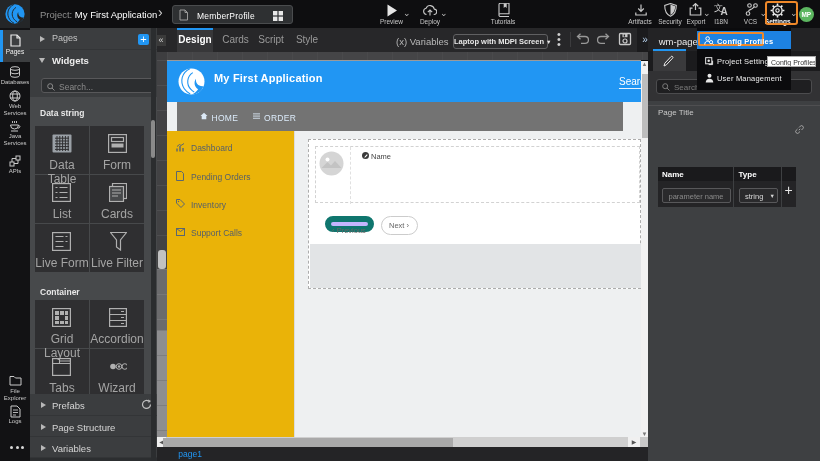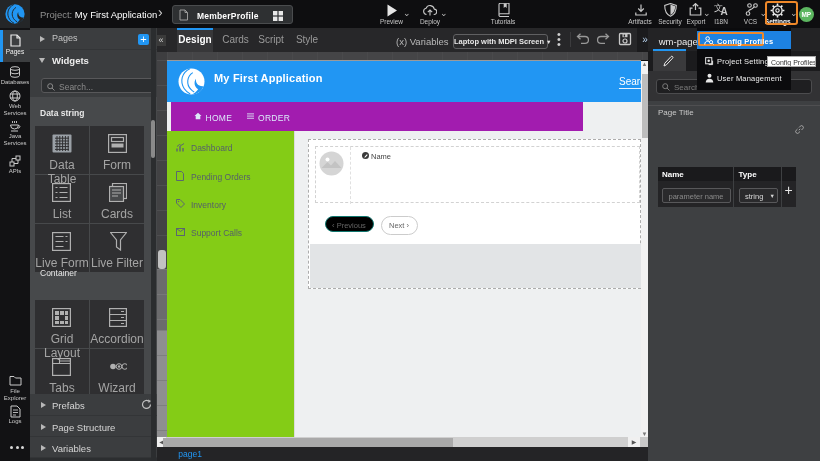--- a/index.html
+++ b/index.html
@@ -15,22 +15,22 @@
 .railitem{position:absolute;left:0;width:30px;color:#c9c9c9;text-align:center;font-size:6px;line-height:6.5px}
 
 #lpanel{position:absolute;left:30px;top:28px;width:127px;height:433px;background:#3b3d3f}
 .tilewrap{background:#47494b}
 .tile{background:#2f2f31;color:#a4a4a4;font-size:12px;text-align:center;position:absolute}
 
 #ruler{position:absolute;left:157px;top:52px;width:10px;height:385px;background:#454545}
 
 #canvas{position:absolute;left:167px;top:60px;width:474px;height:377px;background:#eef0f1;border-top:1px solid #9a9a9a}
 #apphead{position:absolute;left:0;top:0;width:474px;height:40.5px;background:#2196f3}
-#appnav{position:absolute;left:4px;top:40.5px;width:412px;height:29.5px;background:#a21caf}
-#leftnav{position:absolute;left:0;top:70px;width:128px;height:307px;background:#84cc16;border-right:1px solid #dcdcdc}
+#appnav{position:absolute;left:10px;top:40.5px;width:446px;height:29.5px;background:#737373}
+#leftnav{position:absolute;left:0;top:70px;width:128px;height:307px;background:#eab308;border-right:1px solid #dcdcdc}
 .lnav{position:absolute;left:24px;font-size:8.5px;color:#56606a;white-space:nowrap}
 
 #vsb{position:absolute;left:474px;top:0;width:7px;height:377px;background:#f2f2f2}
 
 #rpanel{position:absolute;left:648px;top:28px;width:172px;height:433px;background:#3e4042}
 
 #statusbar{position:absolute;left:157px;top:447px;width:491px;height:14px;background:#242426}
 
 #dropdown{position:absolute;left:697px;top:28px;width:94px;height:62px;background:#0b0b0d;z-index:30}
 </style></head>
@@ -45,21 +45,21 @@
         <path d="M14.8 4.6 C8.9 8.3 8.0 16.2 12.9 21.4 C13.8 22.4 15.1 23.4 16.2 23.9" fill="none" stroke="#242628" stroke-width="1.3"></path>
       </svg>
     </div>
     <div class="abs" style="left:40px;top:8.5px;font-size:9.5px;color:#8f8f8f">Project: <span style="color:#fff">My First Application</span></div>
     <div class="abs" style="left:158px;top:4px;font-size:14px;color:#cfcfcf">›</div>
     <div class="abs" style="left:172px;top:5px;width:121px;height:19px;background:#2e3032;border:1px solid #4a4c4e;border-radius:3px">
       <svg class="abs" style="left:5px;top:3px" width="11" height="12" viewBox="0 0 11 12">
           <path d="M2 1 h5 l2.5 2.5 V11 H2 Z" fill="none" stroke="#9a9a9a" stroke-width="1"></path>
           <path d="M7 1 v2.5 h2.5" fill="none" stroke="#9a9a9a" stroke-width="1"></path>
         </svg>
-      <div class="abs" style="left:24px;top:4.5px;font-size:8.5px;font-weight:bold;color:#fff;letter-spacing:0.2px">MemberProfile</div>
+      <div class="abs" style="left:24px;top:4.5px;font-size:8.5px;font-weight:normal;color:#fff;letter-spacing:0.2px">MemberProfile</div>
       <svg class="abs" style="left:100px;top:4.5px" width="10" height="10" viewBox="0 0 10 10">
           <rect x="0" y="0" width="4.4" height="4.4" fill="#e8e8e8"></rect>
           <rect x="5.6" y="0" width="4.4" height="4.4" fill="#e8e8e8"></rect>
           <rect x="0" y="5.6" width="4.4" height="4.4" fill="#e8e8e8"></rect>
           <rect x="5.6" y="5.6" width="4.4" height="4.4" fill="#e8e8e8"></rect>
         </svg>
     </div>
     <svg class="abs" style="left:386px;top:4px" width="12" height="13" viewBox="0 0 12 13">
         <path d="M1.5 0.5 L11 6.5 L1.5 12.5 Z" fill="#e6e6e6"></path>
       </svg>
@@ -202,21 +202,21 @@
       <div class="abs" style="left:17px;top:2.5px;font-size:8.5px;color:#8a8a8a">Search...</div>
     </div>
     <div class="abs tilewrap" style="left:0;top:69px;width:127px;height:297px">
       <div class="abs" style="left:10px;top:11px;font-size:8.5px;font-weight:bold;color:#e8e8e8">Data string</div>
       <div class="tile" style="left:5px;top:28.7px;width:54px;height:48px"></div>
       <div class="tile" style="left:60px;top:28.7px;width:54px;height:48px"></div>
       <div class="tile" style="left:5px;top:77.8px;width:54px;height:48px"></div>
       <div class="tile" style="left:60px;top:77.8px;width:54px;height:48px"></div>
       <div class="tile" style="left:5px;top:126.9px;width:54px;height:48px"></div>
       <div class="tile" style="left:60px;top:126.9px;width:54px;height:48px"></div>
-      <div class="abs" style="left:10px;top:171px;font-size:8.5px;font-weight:normal;color:#e8e8e8">Container</div>
+      <div class="abs" style="left:10px;top:190px;font-size:8.5px;font-weight:bold;color:#e8e8e8">Container</div>
       <div class="tile" style="left:5px;top:202.8px;width:54px;height:48px"></div>
       <div class="tile" style="left:60px;top:202.8px;width:54px;height:48px"></div>
       <div class="tile" style="left:5px;top:252px;width:54px;height:45px"></div>
       <div class="tile" style="left:60px;top:252px;width:54px;height:45px"></div>
 
       <svg class="abs" style="left:22px;top:37px" width="20" height="19" viewBox="0 0 20 19">
           <rect x="0.5" y="0.5" width="19" height="18" fill="#9aa0a6" rx="1"></rect>
           <g fill="#2f2f31"></g>
         <g stroke="#2f2f31" stroke-width="1">
             <path d="M3 4.2 H17 M3 7 H17 M3 9.8 H17 M3 12.6 H17 M3 15.4 H17"></path>
@@ -366,21 +366,21 @@
           <circle cx="12.5" cy="12.5" r="12" fill="#d5d5d5"></circle>
           <circle cx="8.5" cy="8.5" r="2" fill="#fff"></circle>
           <path d="M2.5 17 L8.5 11 L12 14.5 L16 10 L22.5 17 Z" fill="#c3c3c3"></path>
         </svg>
         <div class="abs" style="left:46.5px;top:5px;width:7px;height:7px;border-radius:50%;background:#3a3a3a"></div>
         <svg class="abs" style="left:48px;top:6.5px" width="4" height="4" viewBox="0 0 4 4">
             <path d="M0.3 3.7 L0.8 2.4 L2.9 0.3 L3.7 1.1 L1.6 3.2 Z" fill="#fff"></path>
           </svg>
         <div class="abs" style="left:55.5px;top:5px;font-size:7.5px;color:#444">Name</div>
       </div>
-      <div class="abs" style="left:16px;top:76px;width:49px;height:16px;border:1px solid #0f766e;border-radius:10px;background:#000000;color:#666;font-size:7.5px;text-align:center;line-height:17px">‹ Previous</div>
+      <div class="abs" style="left:16px;top:76px;width:49px;height:16px;border:6px solid #0f766e;border-radius:10px;background:#c4b5fd;color:#666;font-size:7.5px;text-align:center;line-height:17px">‹ Previous</div>
       <div class="abs" style="left:72px;top:76px;width:37px;height:19px;border:1px solid #ccc;border-radius:10px;background:#fff;color:#666;font-size:7.5px;text-align:center;line-height:17px">Next ›</div>
       <div class="abs" style="left:1px;top:104px;width:331px;height:44px;background:#e2e4e6"></div>
     </div>
     <div id="vsb">
       <div class="abs" style="left:0;top:0;width:7px;height:7px;background:#f2f2f2;color:#7a7a7a;font-size:6px;text-align:center;line-height:7px">▲</div>
       <div class="abs" style="left:0.5px;top:13px;width:6px;height:64px;background:#bdbdbd"></div>
       <div class="abs" style="left:0;top:370px;width:7px;height:7px;background:#f2f2f2;color:#7a7a7a;font-size:6px;text-align:center;line-height:7px">▼</div>
     </div>
   </div>
   <div id="hsb" class="abs" style="left:157px;top:437px;width:491px;height:10px;background:#cfcfcf">

